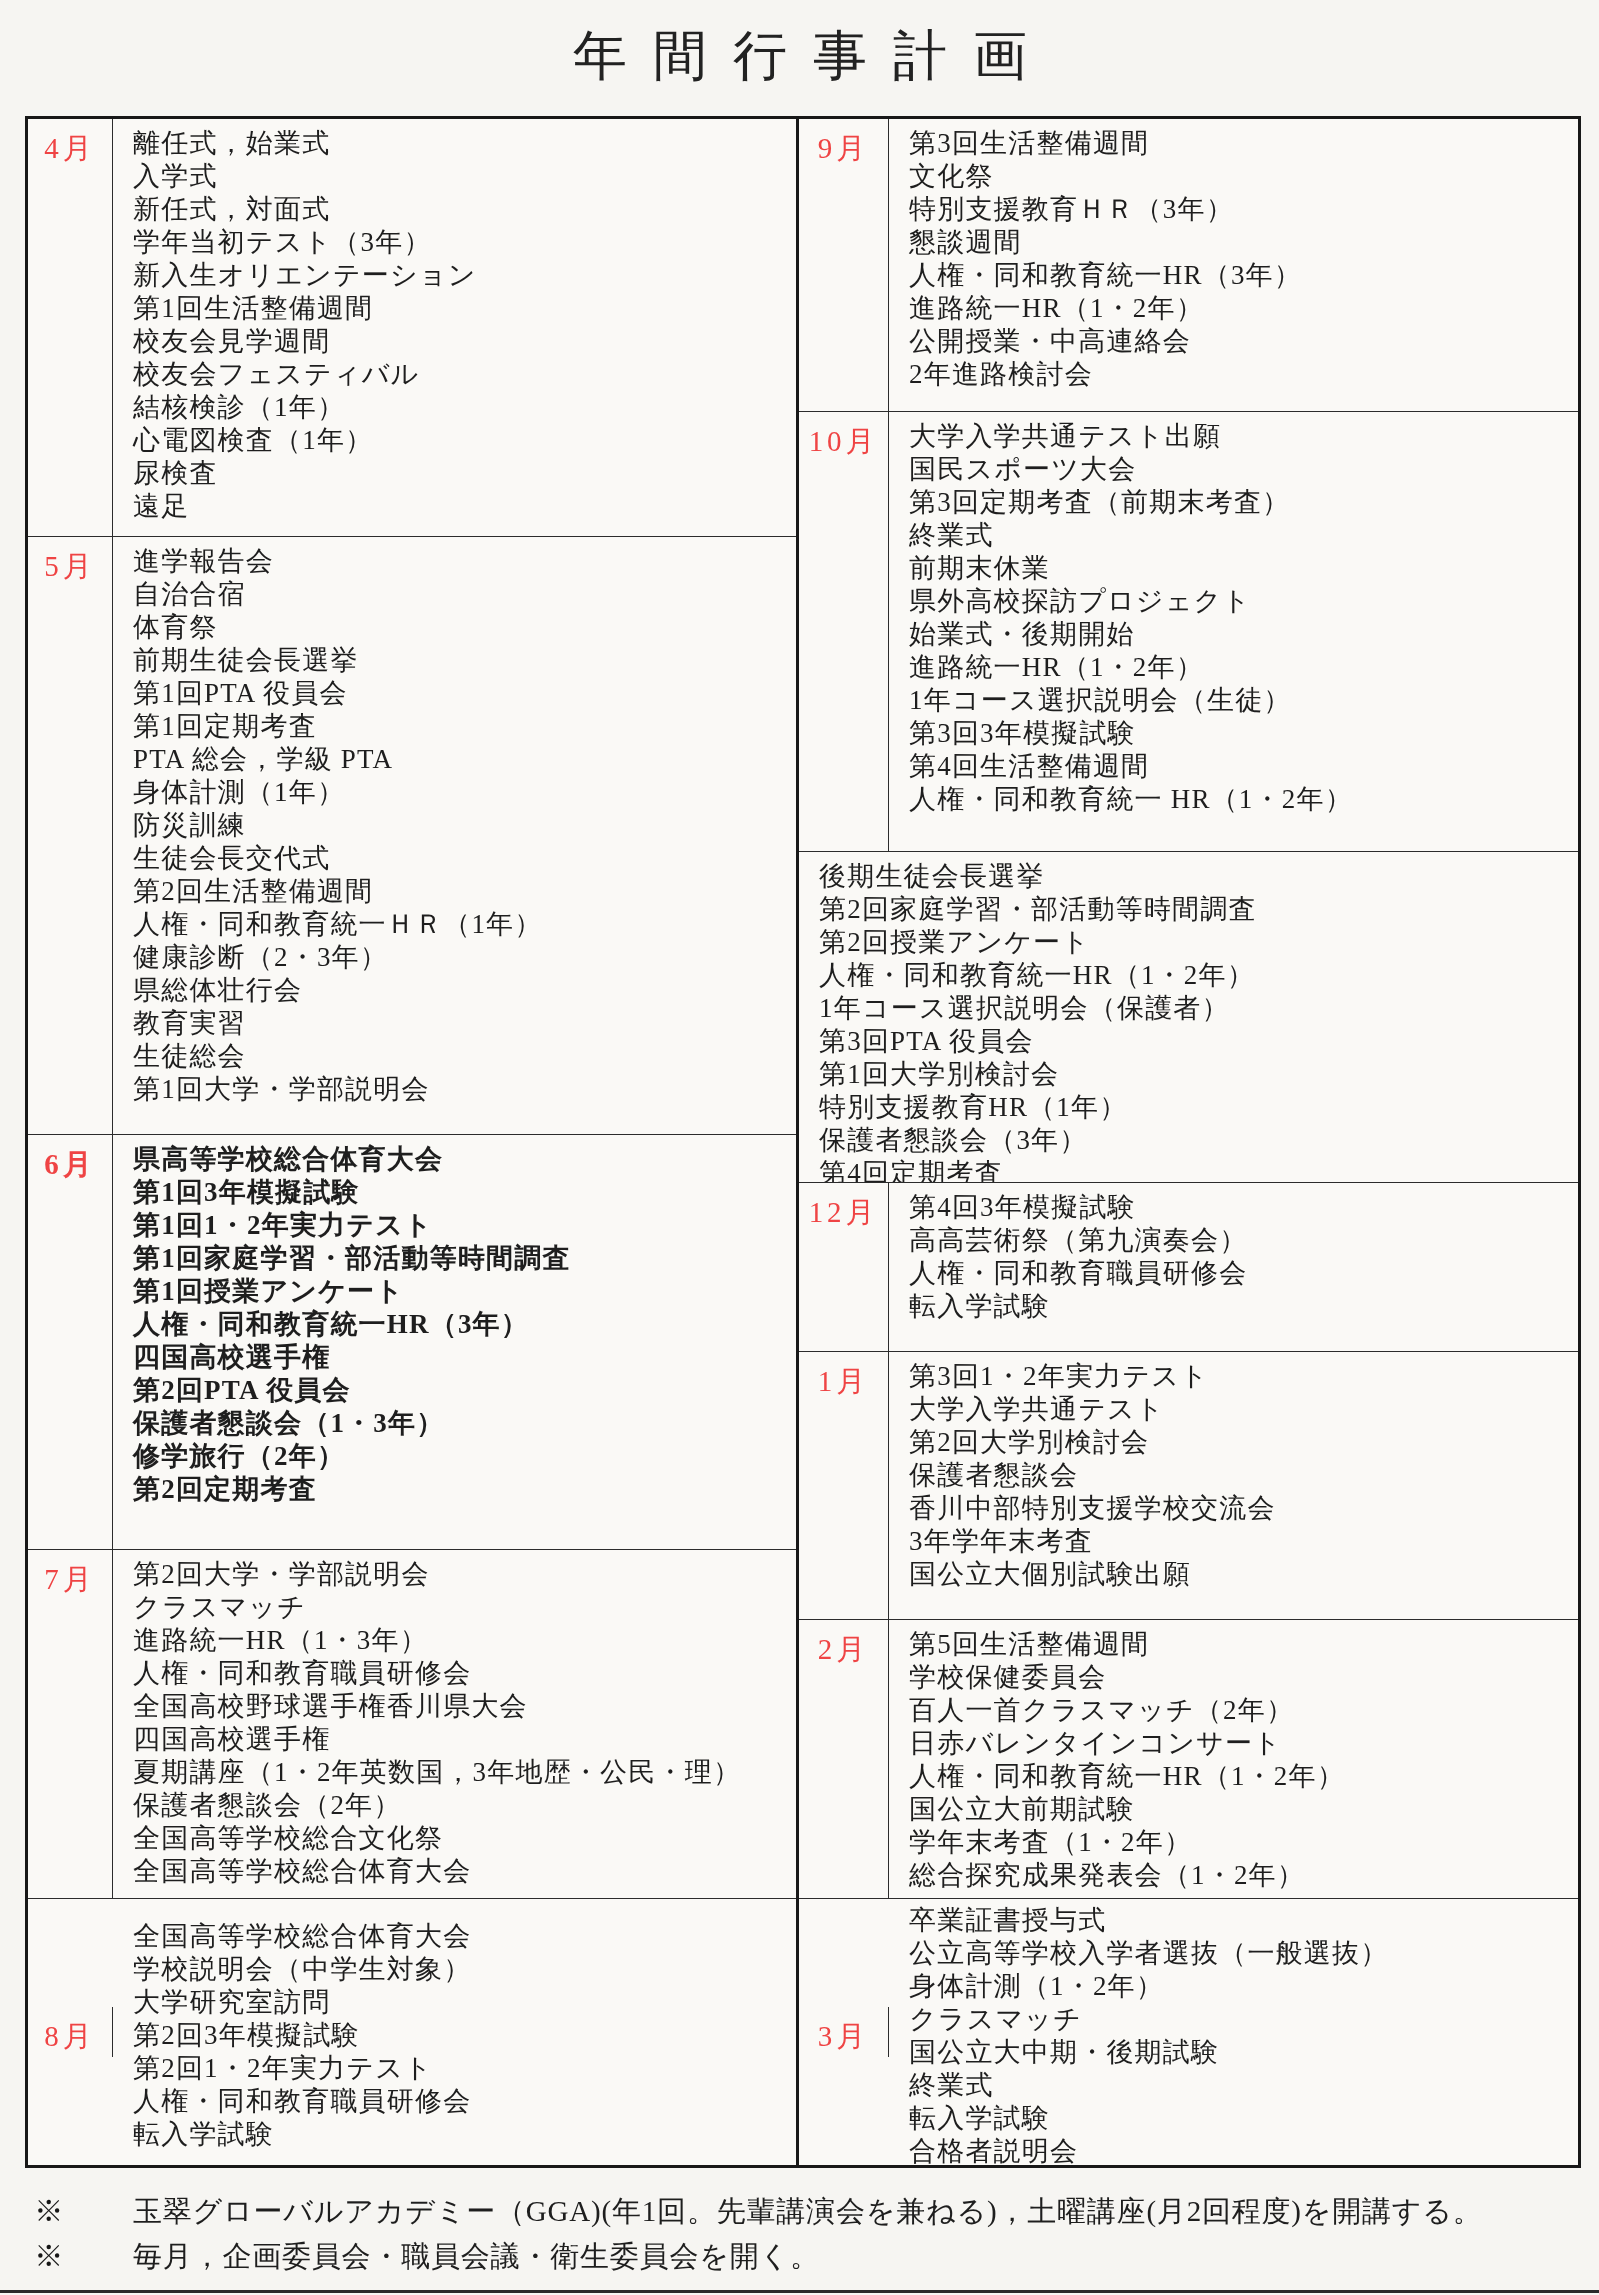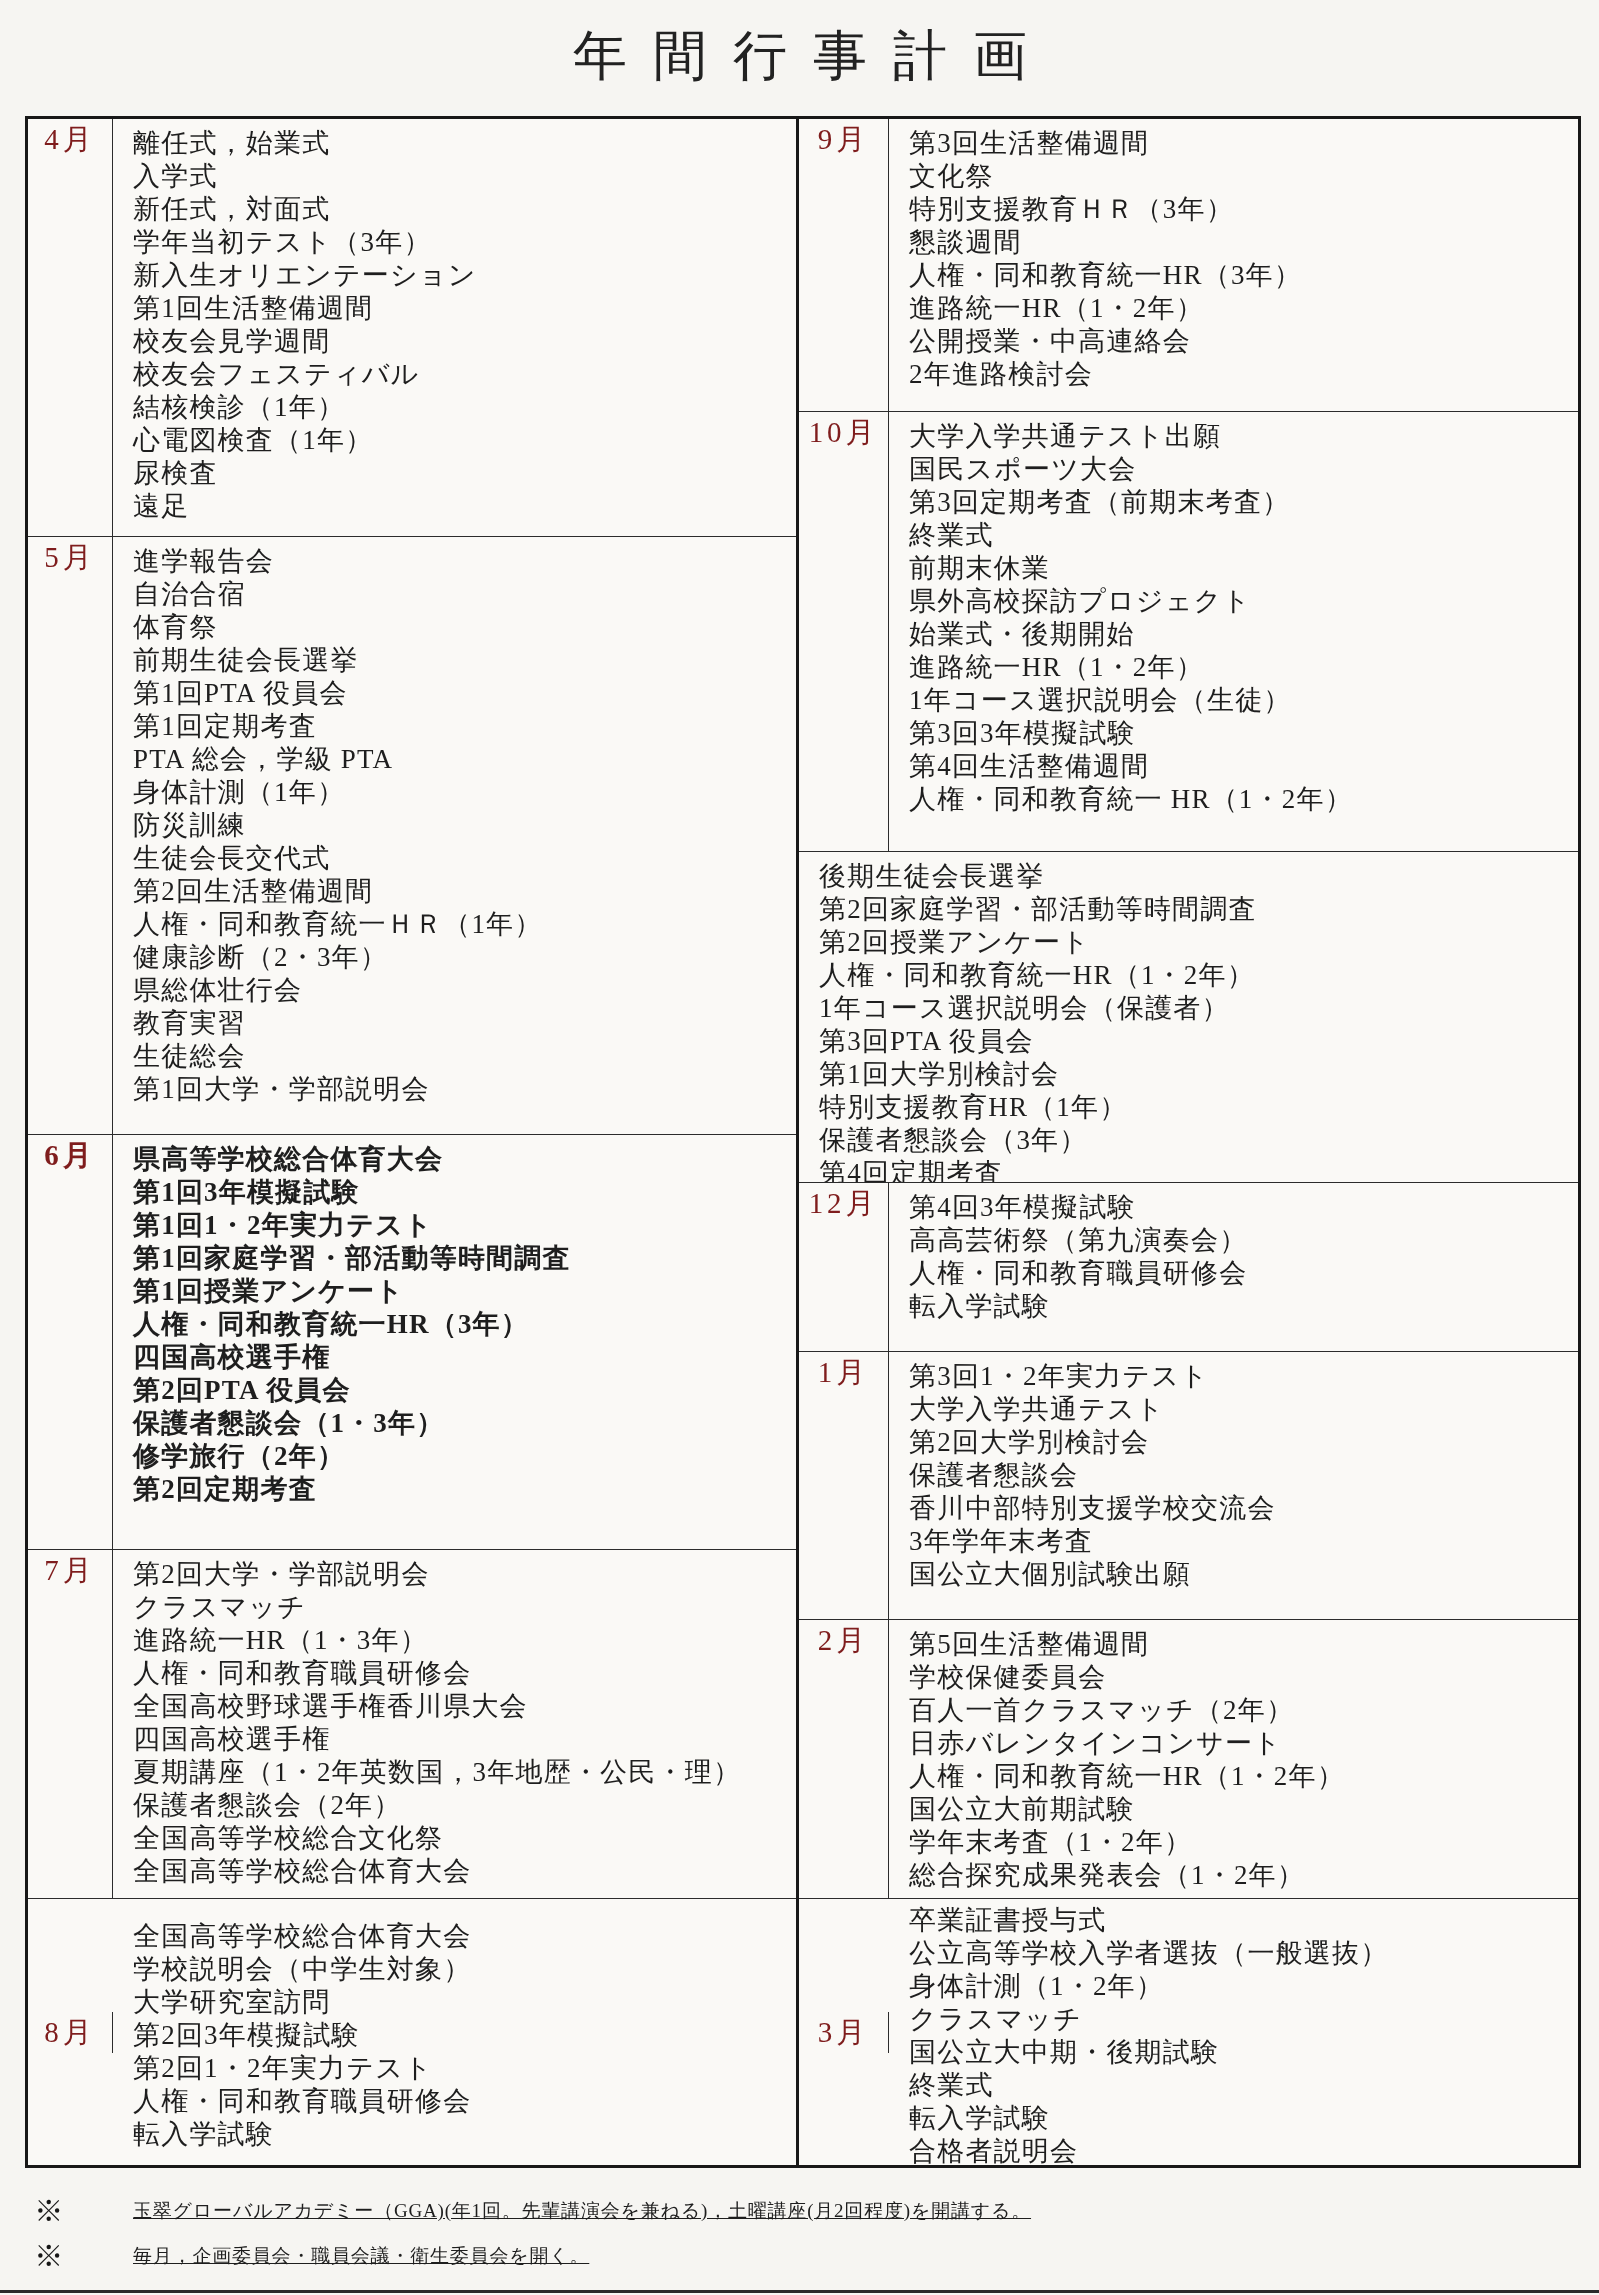--- a/index.html
+++ b/index.html
@@ -39,24 +39,24 @@
     border-bottom:1.6px solid #2c2c2c;
     overflow:hidden;
   }
   .month-row.last{border-bottom:none;flex:1;align-items:center;}
 
   .month-cell{
     box-sizing:border-box;
     border-right:1.6px solid #2c2c2c;
     flex-shrink:0;
     text-align:center;
-    padding-top:1px;
+    padding-top:10px;
     font-size:29px;
     letter-spacing:3.9px;
-    color:#7f1d1d;
+    color:#ef4444;
   }
   .half.left  .month-cell{width:85px;}
   .half.right .month-cell{width:90px;}
 
   .events-cell{
     flex:1;
     padding:7.8px 6.2px 0 20px;
     box-sizing:border-box;
   }
   .event-line{
@@ -76,24 +76,23 @@
     align-items:flex-start;
     margin-bottom:4.7px;
   }
   .note-marker{
     width:99px;flex-shrink:0;
     font-size:29.5px;line-height:40px;
     color:#161616;
   }
   .note-text{
     flex:1;
-    font-size:19px;line-height:40px;
+    font-size:29px;line-height:40px;
     letter-spacing:0.8px;
     color:#1e1e1e;
-    text-decoration:underline;
   }
 
   .bottom-rule{
     position:absolute;left:0;right:0;bottom:2.3px;height:2.3px;
     background:#2a2a2a;
   }
 </style>
 </head>
 <body>
 

